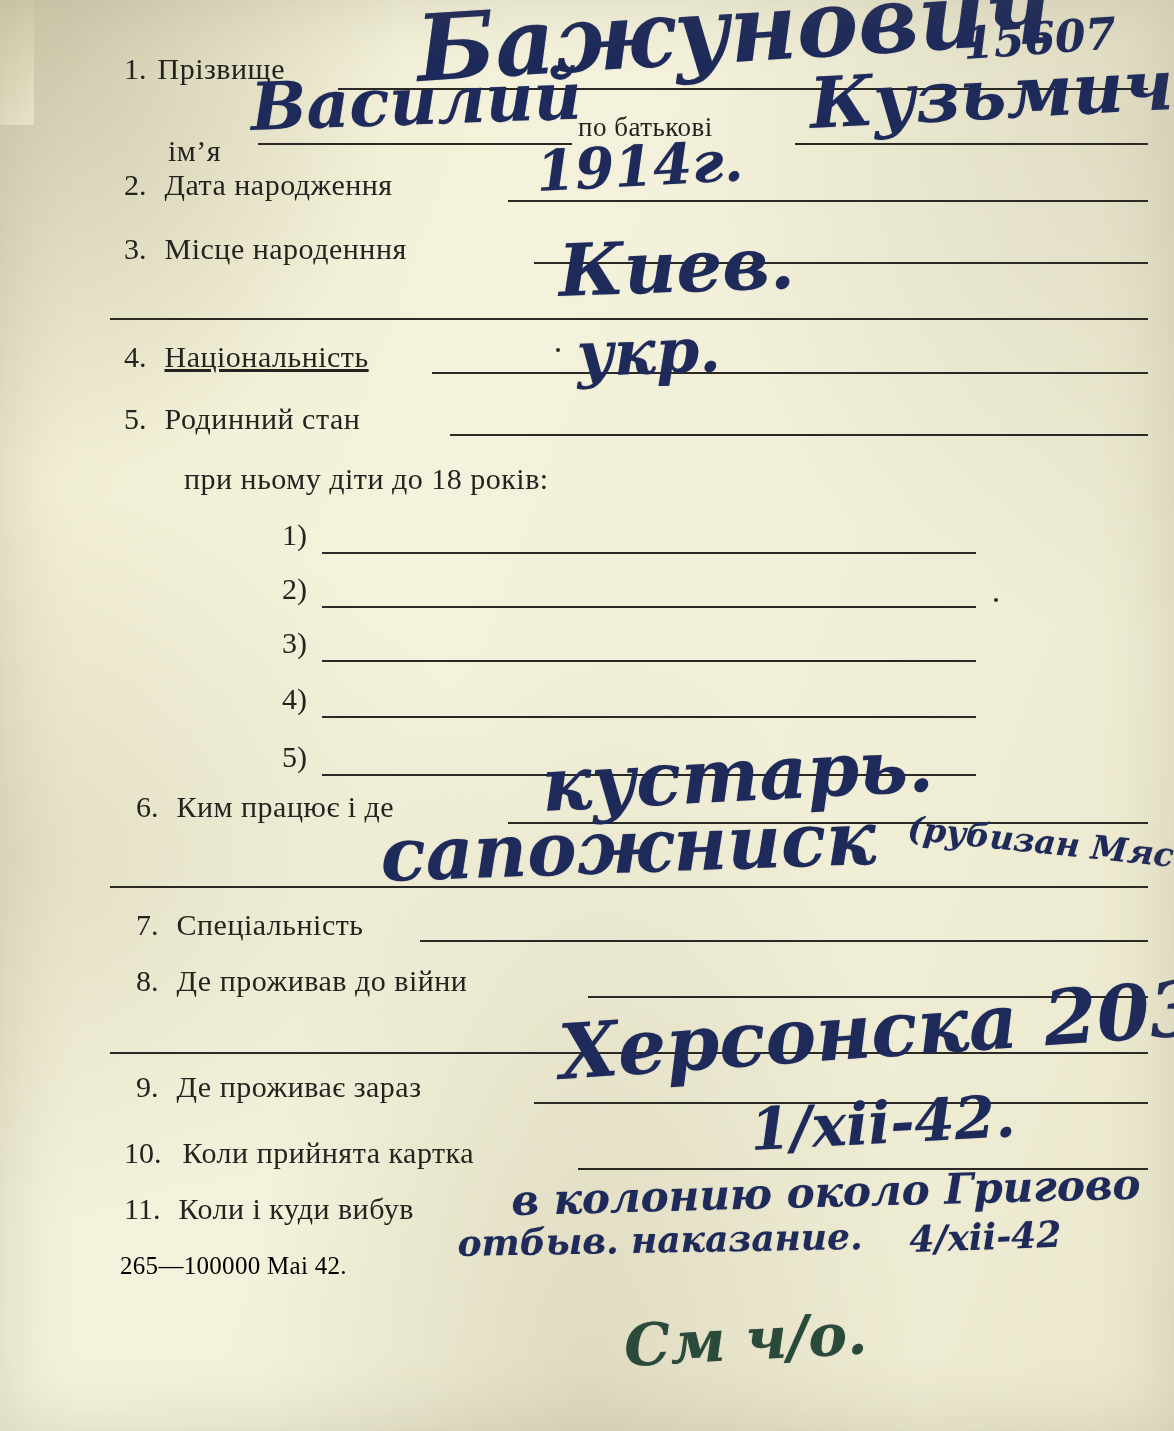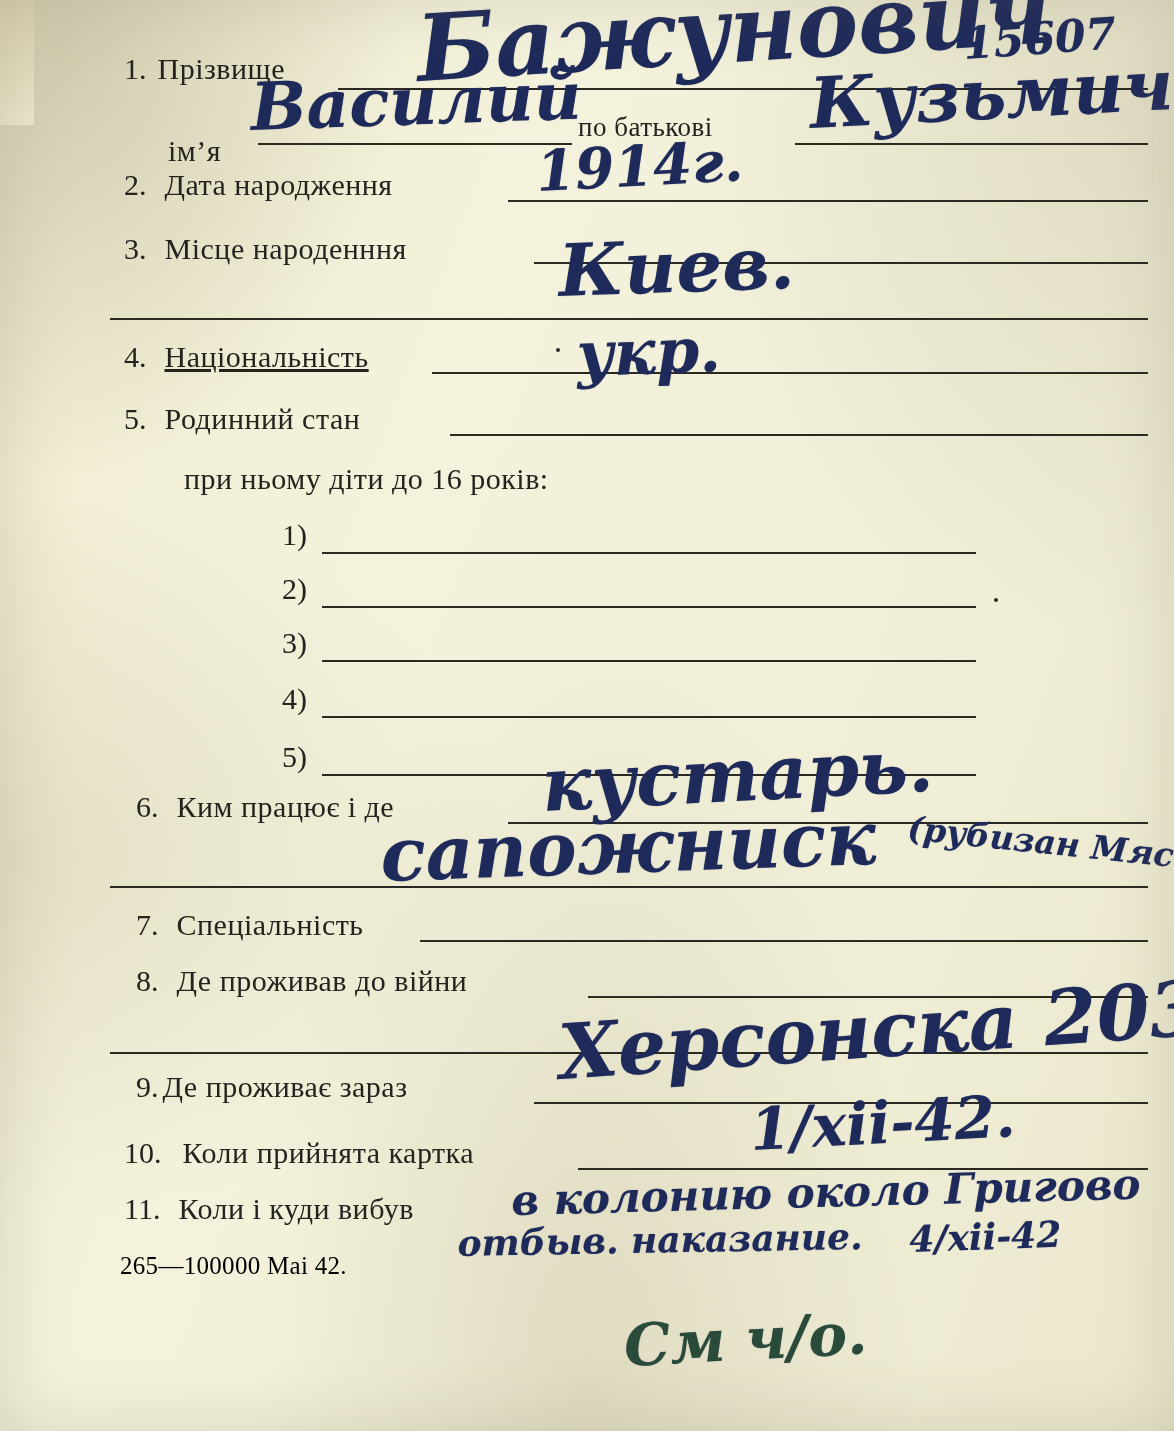--- a/index.html
+++ b/index.html
@@ -140,21 +140,21 @@
   <div class="hw" style="left:578px; top:318px; font-size:62px; transform:rotate(-2deg);">укр.</div>
   <div class="dot" style="left:556px; top:348px;"></div>
 
   <div class="line-row" style="left:124px; top:402px;">
     <span class="num">5.</span>
     <span class="lbl" style="margin-left:14px;">Родинний стан</span>
   </div>
   <div class="rule" style="left:450px; top:434px; width:698px;"></div>
 
   <div class="line-row" style="left:184px; top:462px;">
-    <span class="lbl">при ньому діти до 16 років:</span>
+    <span class="lbl">при ньому діти до 18 років:</span>
   </div>
 
   <div class="line-row" style="left:282px; top:518px;">
     <span class="num">1)</span>
   </div>
   <div class="rule small-rule" style="left:322px; top:552px; width:654px;"></div>
 
   <div class="line-row" style="left:282px; top:572px;">
     <span class="num">2)</span>
   </div>
@@ -194,21 +194,21 @@
 
   <div class="line-row" style="left:136px; top:964px;font-family:Liberation Serif, serif;">
     <span class="num">8.</span>
     <span class="lbl" style="margin-left:14px;">Де проживав до війни</span>
   </div>
   <div class="rule" style="left:588px; top:996px; width:560px;"></div>
   <div class="rule" style="left:110px; top:1052px; width:1038px;"></div>
 
   <div class="line-row" style="left:136px; top:1070px;">
     <span class="num">9.</span>
-    <span class="lbl" style="">Де проживає зараз</span>
+    <span class="lbl" style="margin-left:14px;">Де проживає зараз</span>
   </div>
   <div class="rule" style="left:534px; top:1102px; width:614px;"></div>
   <div class="hw" style="left:562px; top:1008px; font-size:76px; transform:rotate(-4deg);">Херсонска 203.</div>
 
   <div class="line-row" style="left:124px; top:1136px;">
     <span class="num">10.</span>
     <span class="lbl" style="margin-left:17px;">Коли прийнята картка</span>
   </div>
   <div class="rule" style="left:578px; top:1168px; width:570px;"></div>
   <div class="hw" style="left:752px; top:1096px; font-size:58px; transform:rotate(-3deg);">1/хіі-42.</div>

